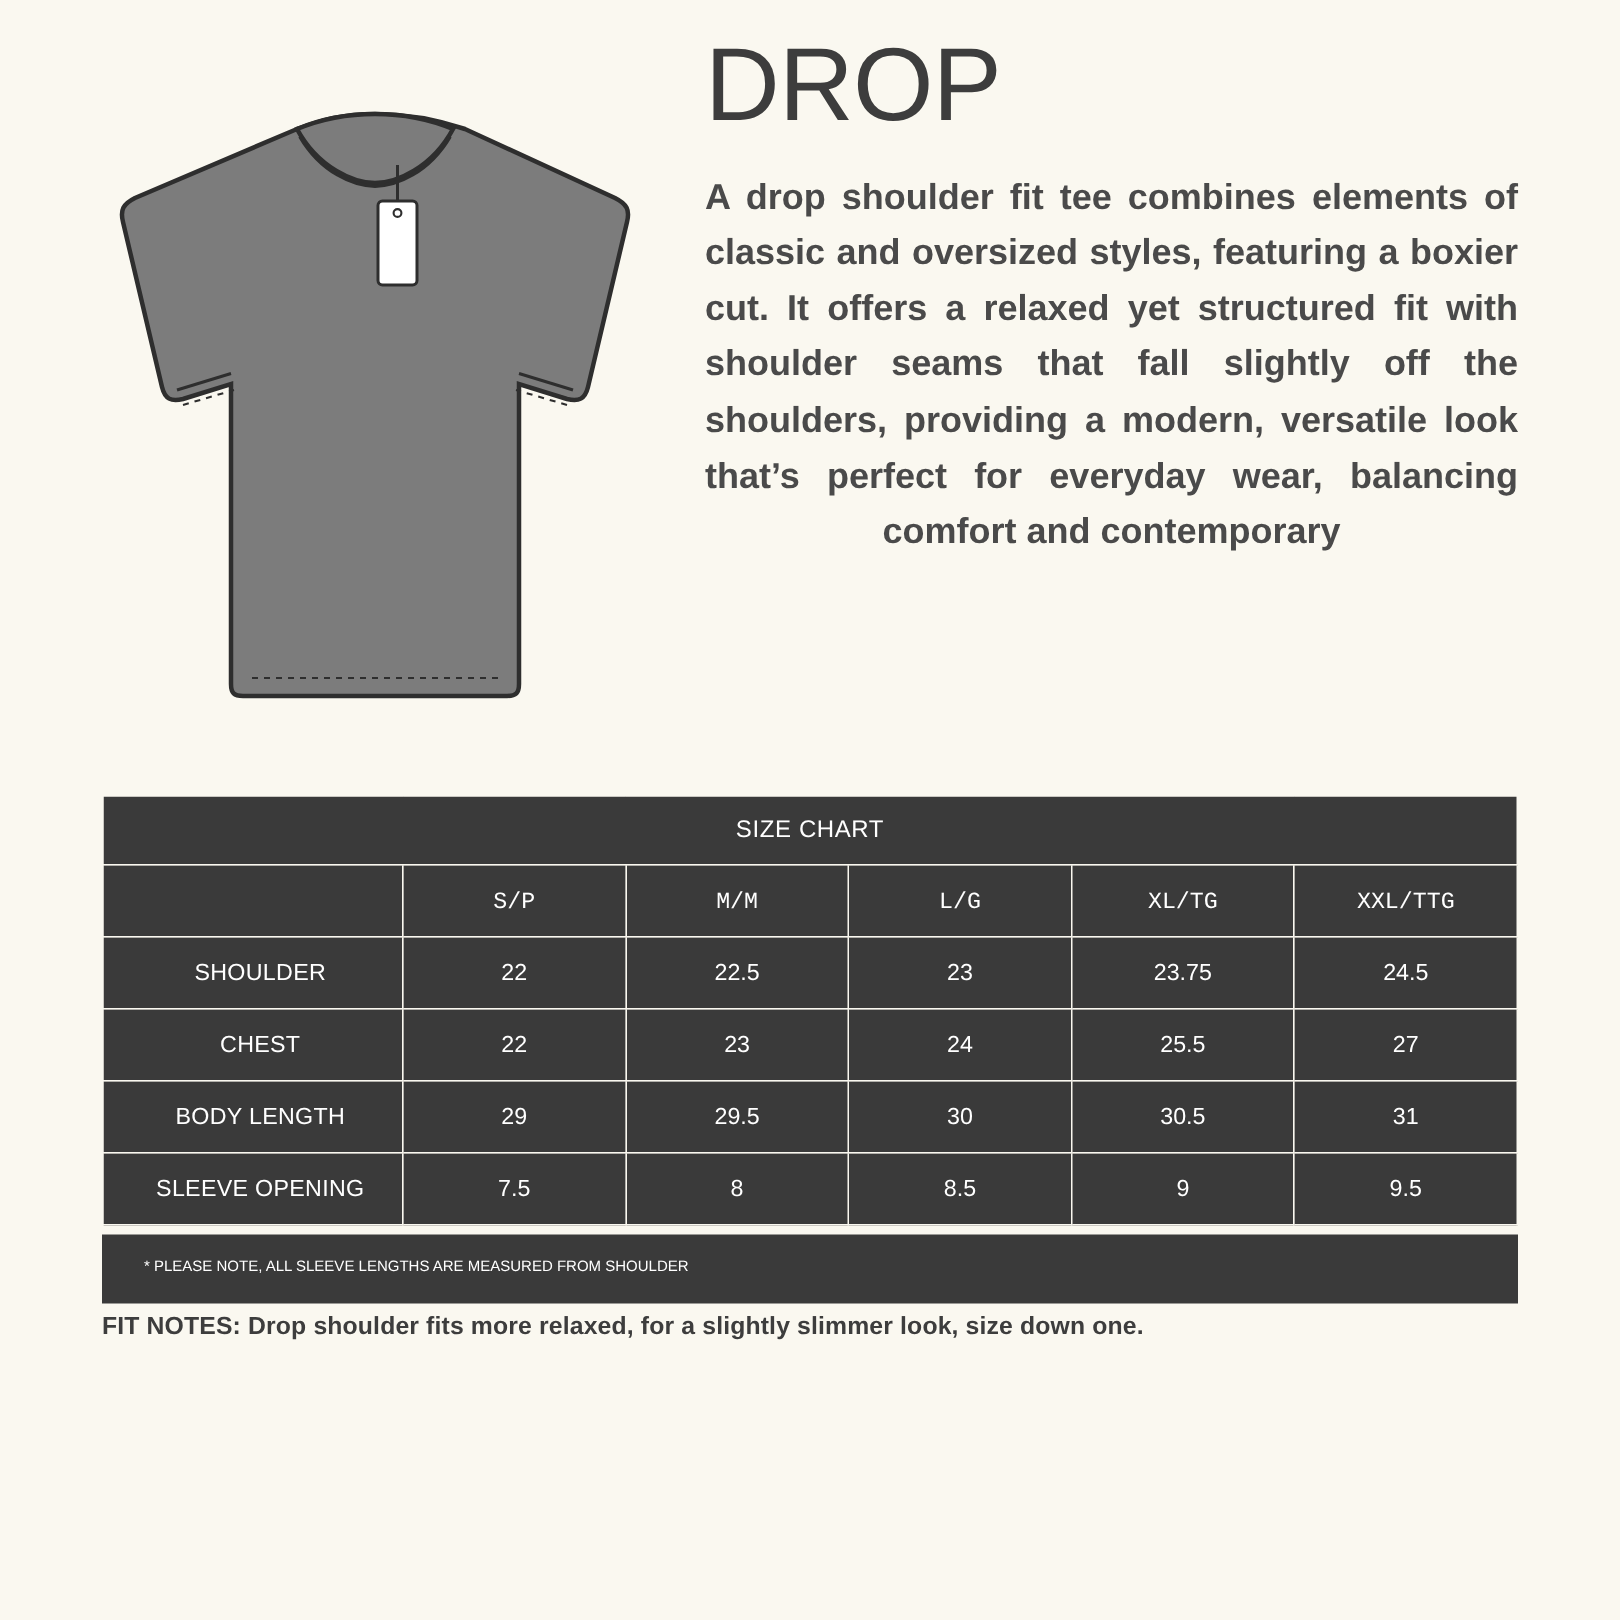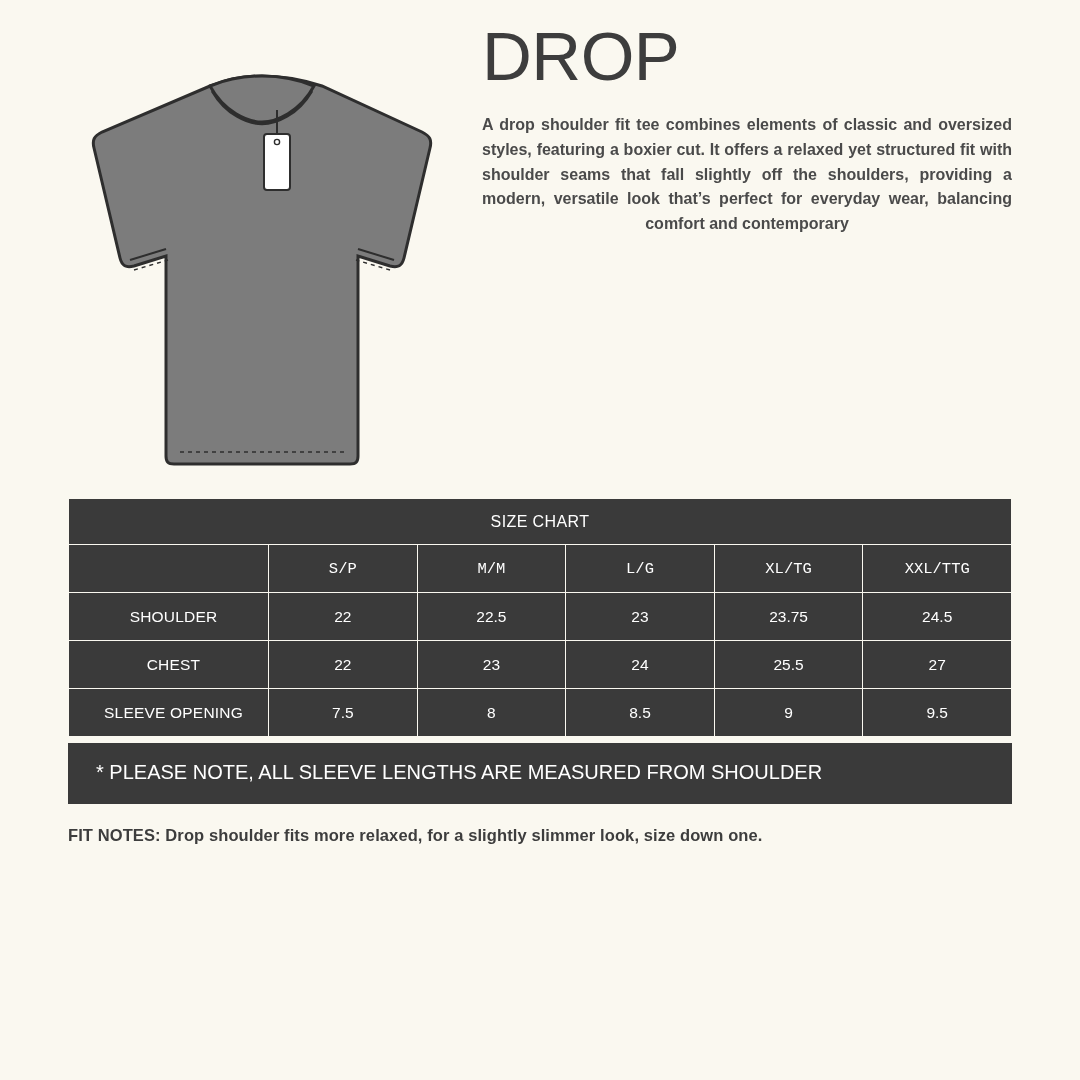--- a/index.html
+++ b/index.html
@@ -18,21 +18,21 @@
     position: relative;
     width: 1080px;
     height: 1080px;
     box-sizing: border-box;
   }
 
   
   .top {
     display: flex;
     flex-direction: row;
-    padding: 14px 68px 0 52px;
+    padding: 14px 68px 0 40px;
     box-sizing: border-box;
     height: 512px;
   }
   .illustration {
     width: 420px;
     flex: 0 0 420px;
     display: flex;
     align-items: flex-start;
     justify-content: center;
     padding-top: 40px;
@@ -54,33 +54,33 @@
     letter-spacing: -0.5px;
     color: #3d3d3d;
     margin: 10px 0 0 0;
     text-align: left;
   }
   .title .line2 {
     display: block;
   }
   .desc {
     margin-top: 22px;
-    font-size: 16px;
+    font-size: 24px;
     line-height: 1.55;
     font-weight: bold;
     color: #4a4a4a;
     text-align: justify;
     text-align-last: center;
   }
 
   
   .chart-wrap {
     position: absolute;
     left: 68px;
-    top: 498px;
+    top: 530px;
     width: 944px;
   }
   table.size-chart {
     border-collapse: collapse;
     width: 100%;
     table-layout: fixed;
   }
   table.size-chart td, table.size-chart th {
     border: 1px solid #faf8f0;
     background: #3a3a3a;
@@ -106,30 +106,30 @@
   .col-head {
     font-size: 15.5px;
     font-family: Liberation Mono, monospace;
   }
   col.label-col { width: 200px; }
 
   .notes {
     margin-top: 6px;
     background: #3a3a3a;
     color: #ffffff;
-    font-size: 20px;
+    font-size: 10px;
     line-height: 1.55;
     padding: 14px 0 16px 28px;
     box-sizing: border-box;
     width: 100%;
   }
   .notes div { white-space: pre; }
 
   .fit-notes {
-    margin-top: 22px;
+    margin-top: 6px;
     font-size: 16.5px;
     font-weight: bold;
     color: #3d3d3d;
     letter-spacing: 0.1px;
   }
 </style>
 </head>
 <body>
 
 <div class="page">
@@ -218,20 +218,28 @@
 
         <tr>
           <td class="row-label">CHEST</td>
           <td>22</td>
           <td>23</td>
           <td>24</td>
           <td>25.5</td>
           <td>27</td>
         </tr>
 
+        <tr>
+          <td class="row-label">BODY LENGTH</td>
+          <td>29</td>
+          <td>29.5</td>
+          <td>30</td>
+          <td>30.5</td>
+          <td>31</td>
+        </tr>
 
 
         <tr>
           <td class="row-label">SLEEVE OPENING</td>
           <td>7.5</td>
           <td>8</td>
           <td>8.5</td>
           <td>9</td>
           <td>9.5</td>
         </tr>

